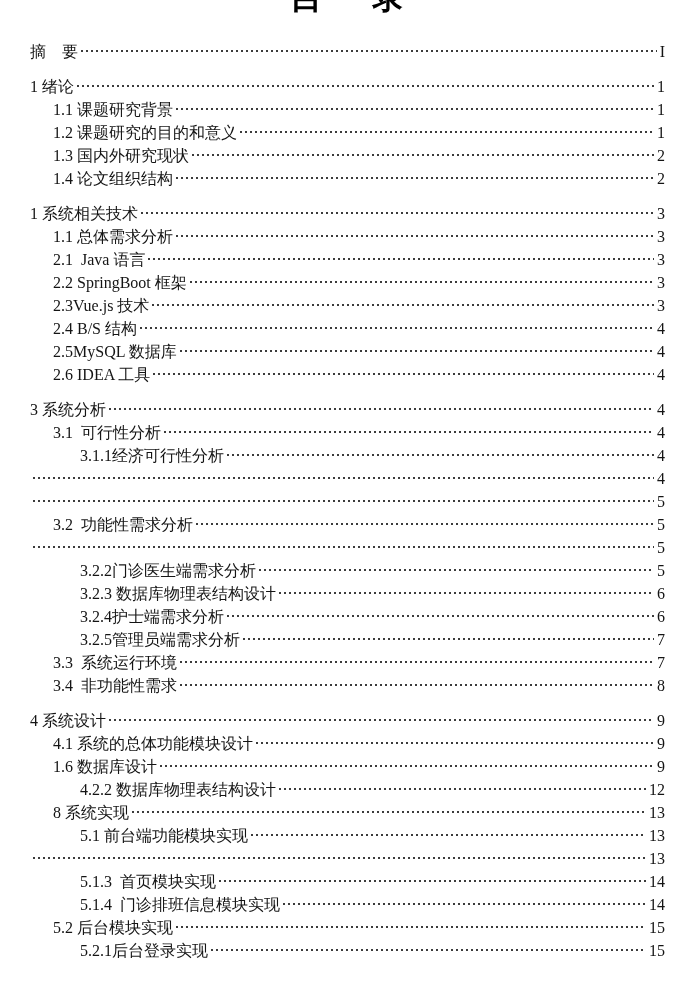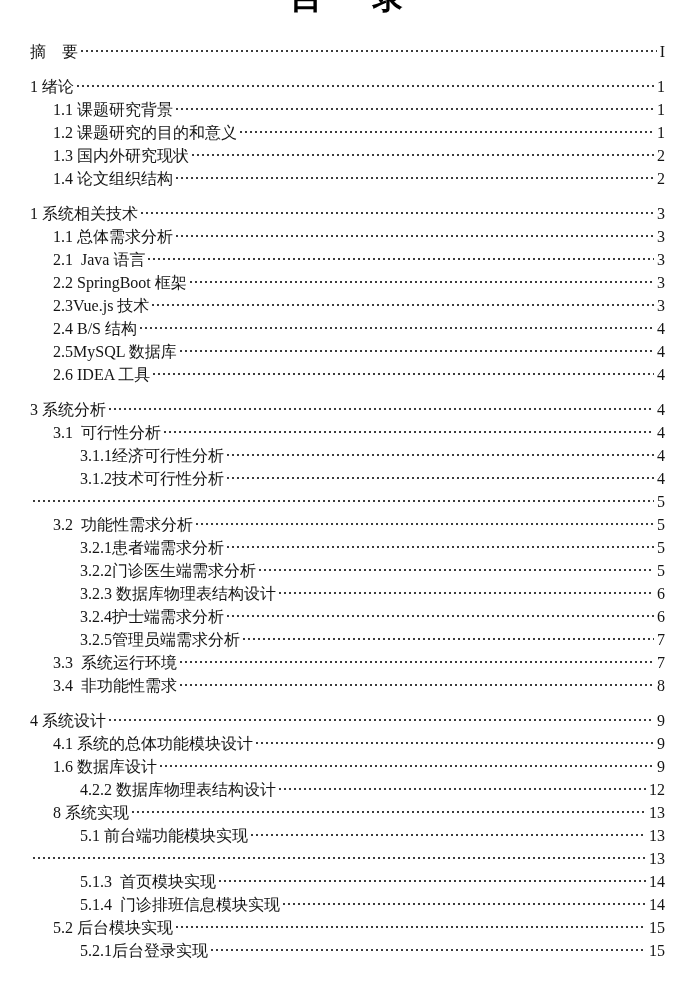--- a/index.html
+++ b/index.html
@@ -140,35 +140,33 @@
         <span class="label">3.1  可行性分析</span>
         <span class="dots"></span>
         <span class="pg">4</span>
       </div>
       <div class="row lv3">
         <span class="label">3.1.1经济可行性分析</span>
         <span class="dots"></span>
         <span class="pg">4</span>
       </div>
       <div class="row lv3">
-        <span class="label">3.1.2技术可行性分析</span>
         <span class="dots"></span>
         <span class="pg">4</span>
       </div>
       <div class="row lv3">
         <span class="dots"></span>
         <span class="pg">5</span>
       </div>
       <div class="row lv2">
         <span class="label">3.2  功能性需求分析</span>
         <span class="dots"></span>
         <span class="pg">5</span>
       </div>
       <div class="row lv3">
-        <span class="label">3.2.1患者端需求分析</span>
         <span class="dots"></span>
         <span class="pg">5</span>
       </div>
       <div class="row lv3">
         <span class="label">3.2.2门诊医生端需求分析</span>
         <span class="dots"></span>
         <span class="pg">5</span>
       </div>
       <div class="row lv3">
         <span class="label">3.2.3 数据库物理表结构设计</span>

